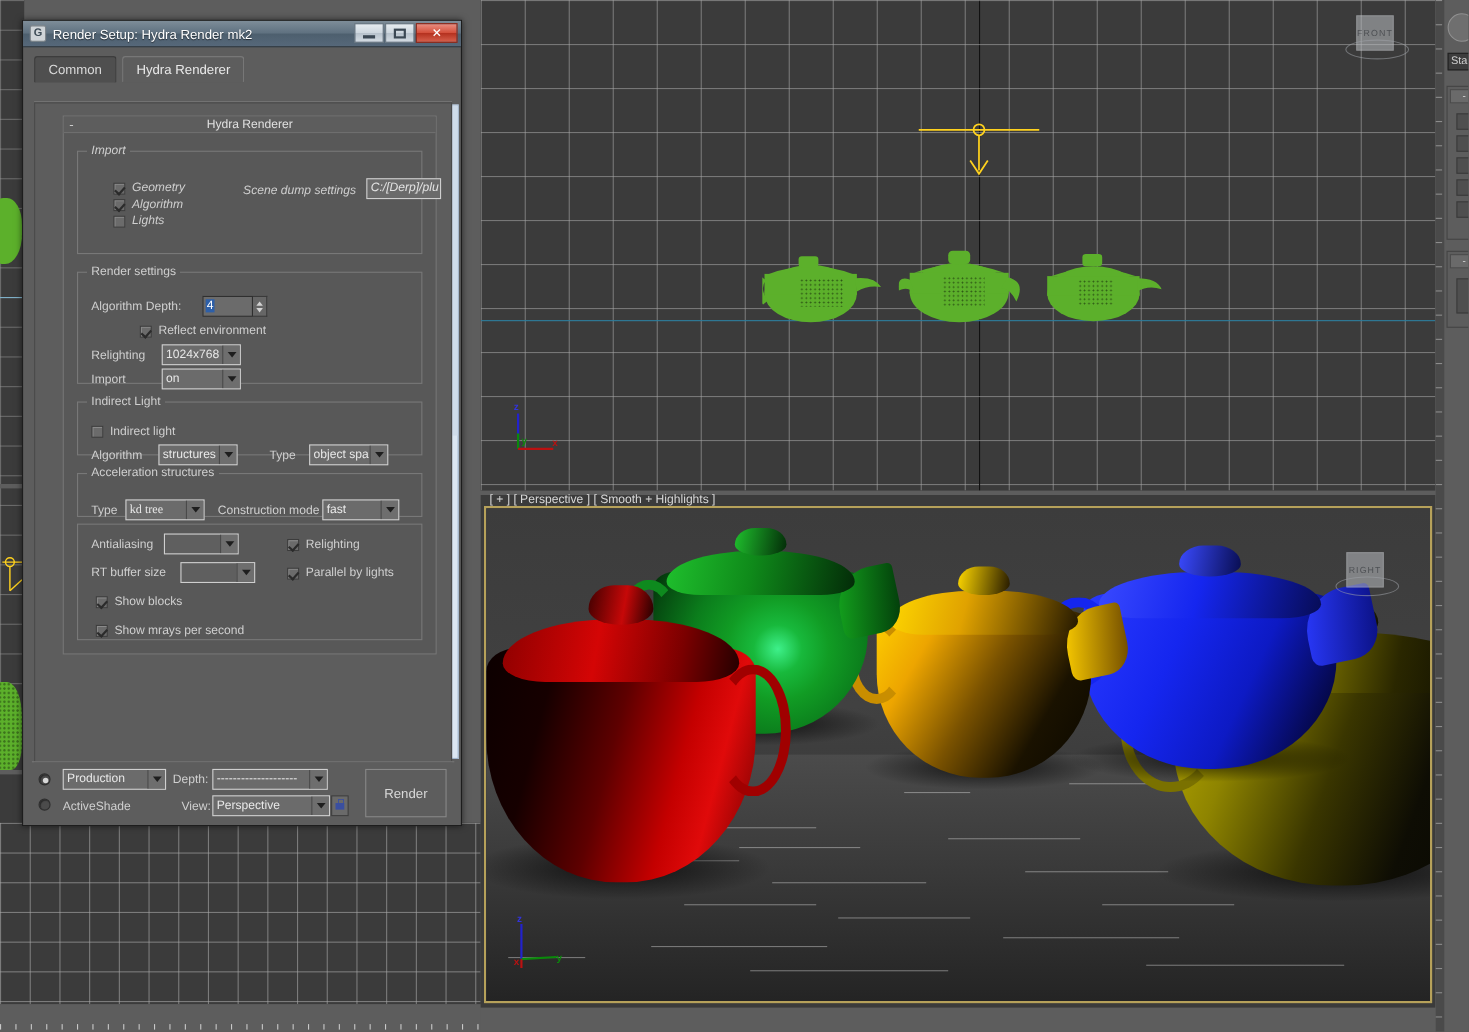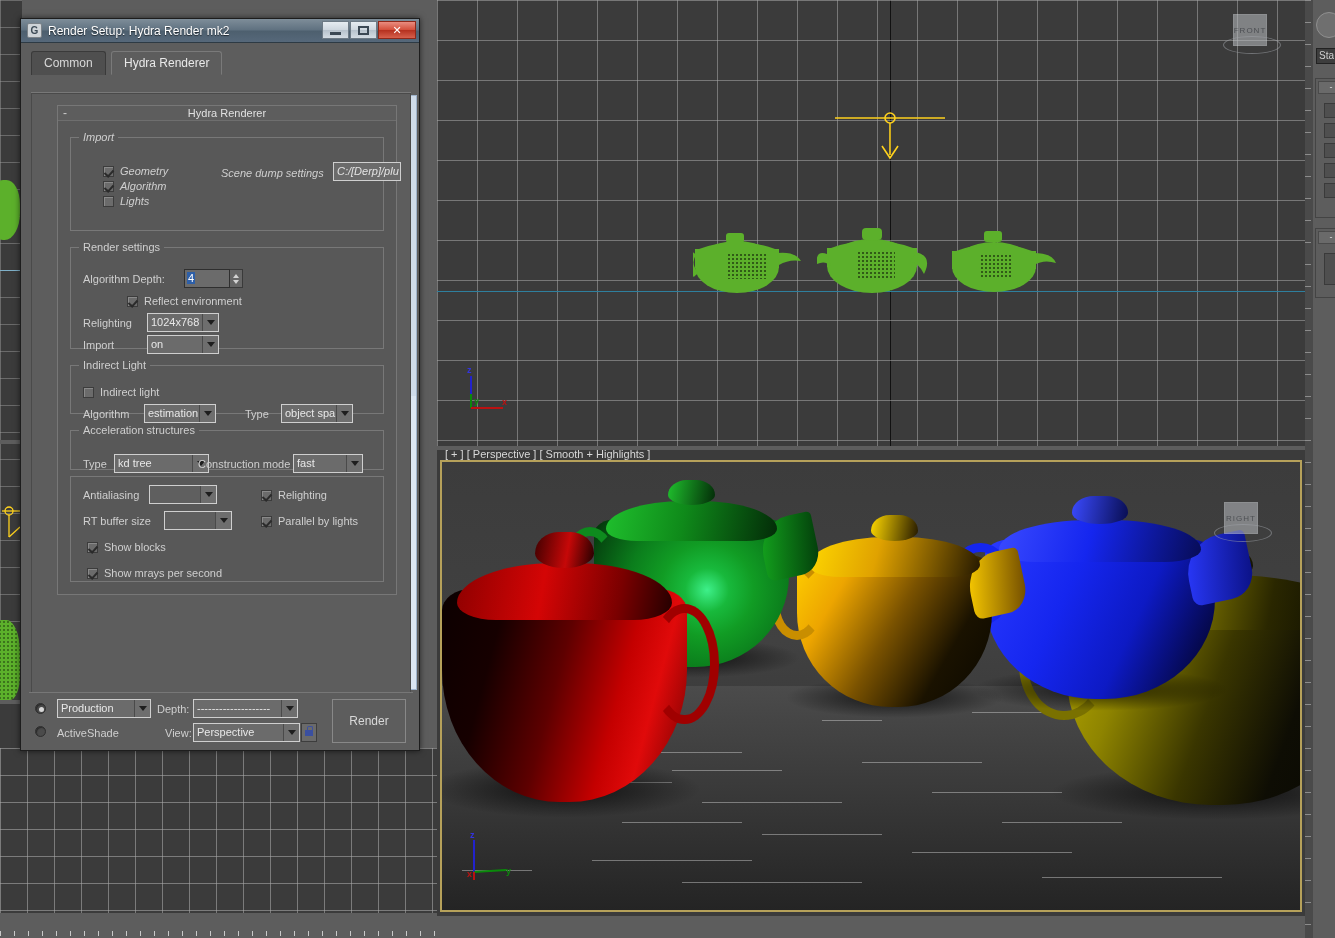--- a/index.html
+++ b/index.html
@@ -755,34 +755,34 @@
         <fieldset class="grp" style="height:55px;">
           <legend>Indirect Light</legend>
           <div style="position:absolute; left:12px; top:15px;">
             <label class="chk">
               <span class="box"></span>
               <span>Indirect light</span>
             </label>
           </div>
           <div class="lbl" style="position:absolute; left:12px; top:37px;">Algorithm</div>
           <div class="combo" style="position:absolute; left:73px; top:33px; width:72px;">
-            <span class="cval">estimation</span>
+            <span class="cval">structures</span>
             <span class="carrow"></span>
           </div>
           <div class="lbl" style="position:absolute; left:174px; top:37px;">Type</div>
           <div class="combo" style="position:absolute; left:210px; top:33px; width:72px;">
             <span class="cval">object spa</span>
             <span class="carrow"></span>
           </div>
         </fieldset>
 
         <fieldset class="grp" style="height:46px;">
           <legend>Acceleration structures</legend>
           <div class="lbl" style="position:absolute; left:12px; top:22px;">Type</div>
-          <div class="combo" style="position:absolute; left:43px; top:18px; width:95px;">
+          <div class="combo" style="position:absolute; left:43px; top:18px; width:72px;font-family:Liberation Serif, serif;">
             <span class="cval">kd tree</span>
             <span class="carrow"></span>
           </div>
           <div class="lbl" style="position:absolute; left:127px; top:22px;">Construction mode</div>
           <div class="combo" style="position:absolute; left:222px; top:18px; width:70px;">
             <span class="cval">fast</span>
             <span class="carrow"></span>
           </div>
         </fieldset>
 

